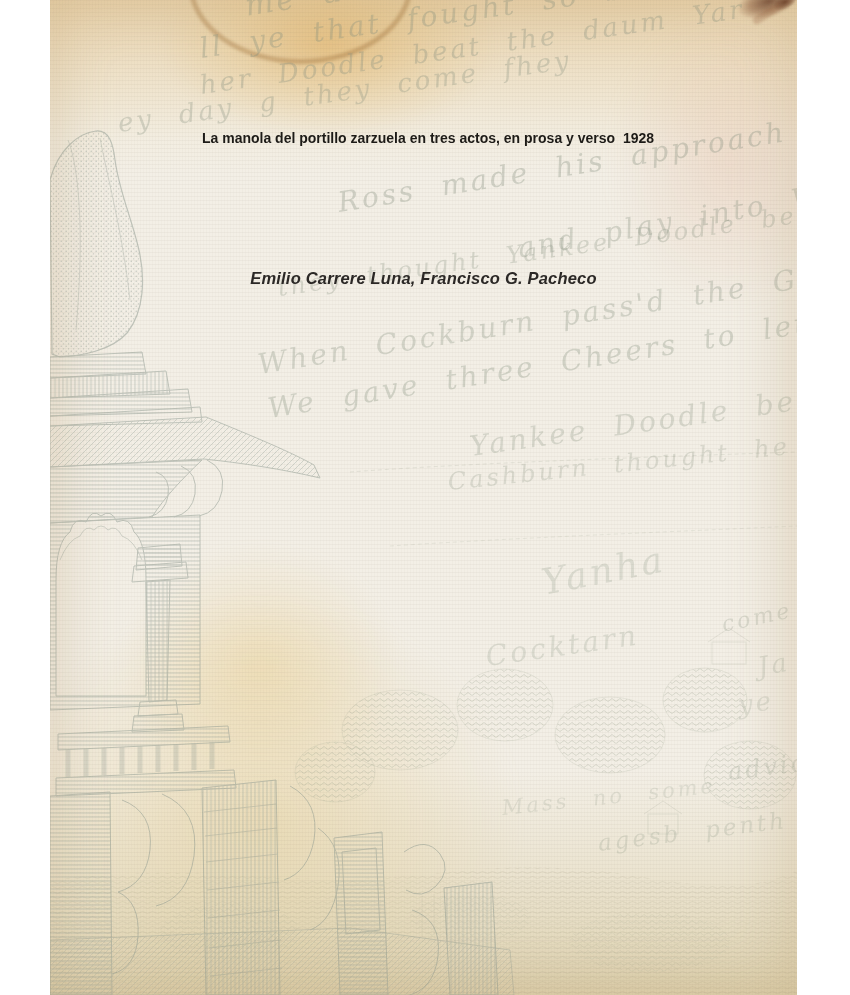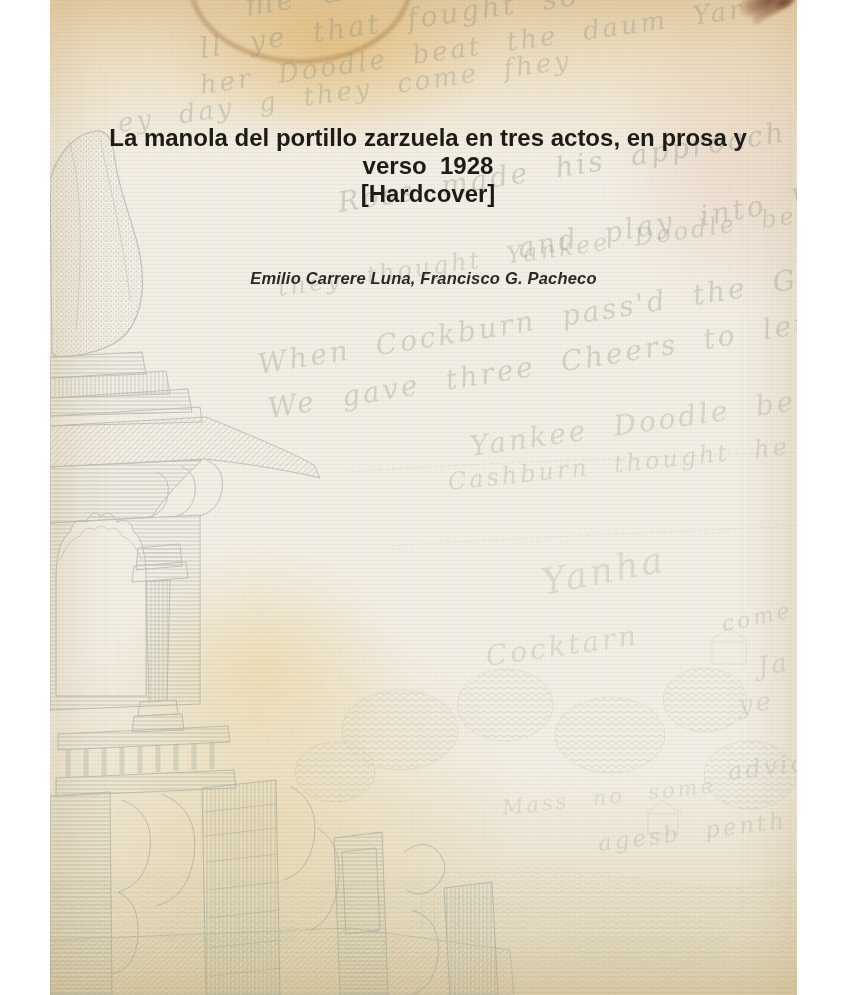--- a/index.html
+++ b/index.html
@@ -36,21 +36,21 @@
   
   svg.art{position:absolute;pointer-events:none;}
   .tower{left:0;top:0;}
   .landscape{left:0;top:0;}
   
   .hw-layer{position:absolute;left:0;top:0;width:747px;height:995px;pointer-events:none;}
   .hw{position:absolute;font-family:"DejaVu Serif",serif;font-style:italic;color:#85907f;
       letter-spacing:3px;word-spacing:14px;white-space:nowrap;transform-origin:left center;}
   
   .title-block{position:absolute;top:124px;left:38px;right:29px;text-align:center;
-      font-weight:bold;font-size:24px;line-height:28px;color:#1d1b17;}
+      font-weight:bold;font-size:14px;line-height:28px;color:#1d1b17;}
   .title-line{white-space:pre-wrap;}
   .author-line{position:absolute;top:253px;left:38px;right:38px;text-align:center;
       font-weight:bold;font-style:italic;font-size:16.5px;color:#2b2826;letter-spacing:.2px;margin-top:16px;}
   .vignette{position:absolute;left:0;top:0;right:0;bottom:0;
       box-shadow:inset 0 0 60px rgba(180,150,100,.20);pointer-events:none;}
 </style>
 </head>
 <body>
 
 <div class="page">
@@ -190,18 +190,17 @@
         <span class="hw" style="left: 678px; top: 758px; font-size: 24px; opacity: 0.22; transform: rotate(-7deg);">advic</span>
         <span class="hw" style="left: 452px; top: 796px; font-size: 21px; opacity: 0.18; transform: rotate(-6deg);">Mass no   some</span>
         <span class="hw" style="left: 548px; top: 830px; font-size: 23px; opacity: 0.22; transform: rotate(-7deg);">agesb penth</span>
       </div>
 
     <div class="tint paper-lines"></div>
     <div class="vignette"></div>
 
     <div class="title-block" style="color: rgb(29, 27, 23);">
       <div class="title-line">La manola del portillo zarzuela en tres actos, en prosa y verso  1928</div>
-      <div class="title-line">[Hardcover]</div>
     </div>
     <div class="author-line" style="color: rgb(43, 40, 38);">Emilio Carrere Luna, Francisco G. Pacheco</div>
 
   </div>
 </div>
 
 </body></html>

